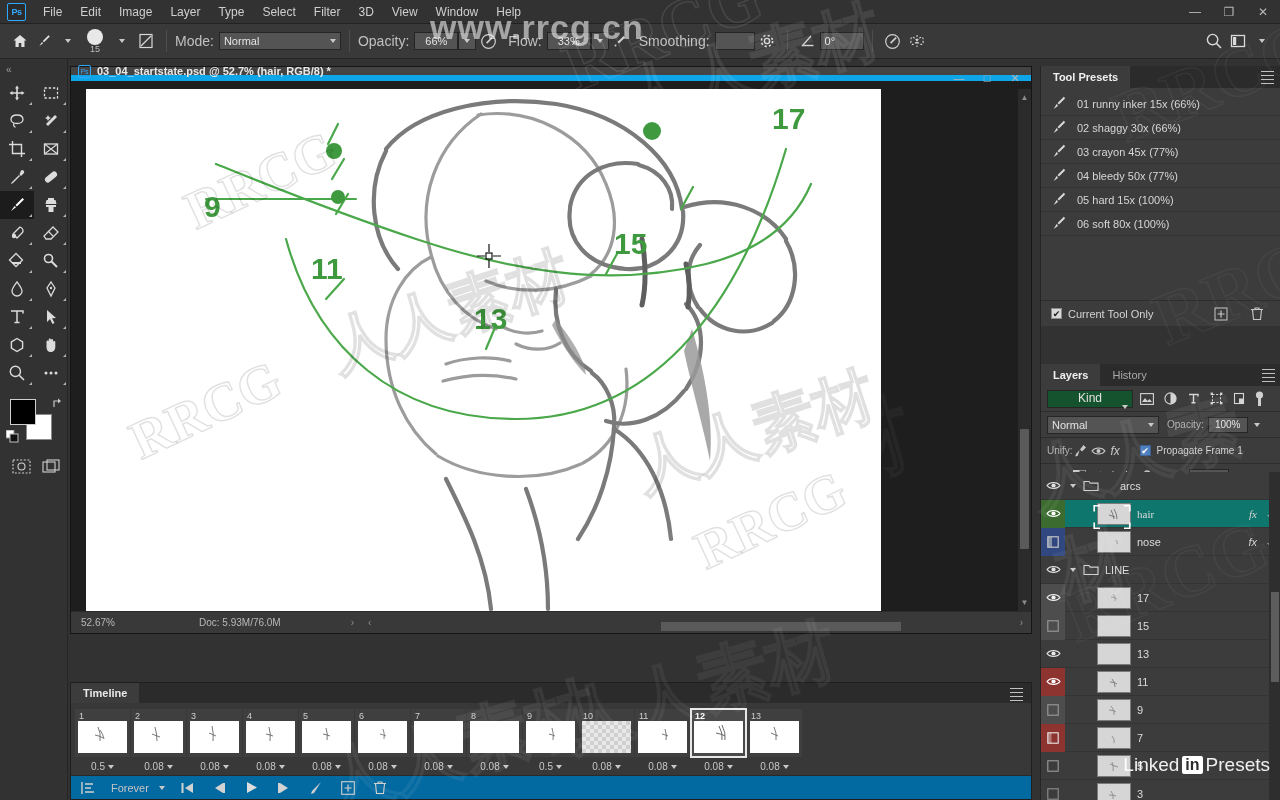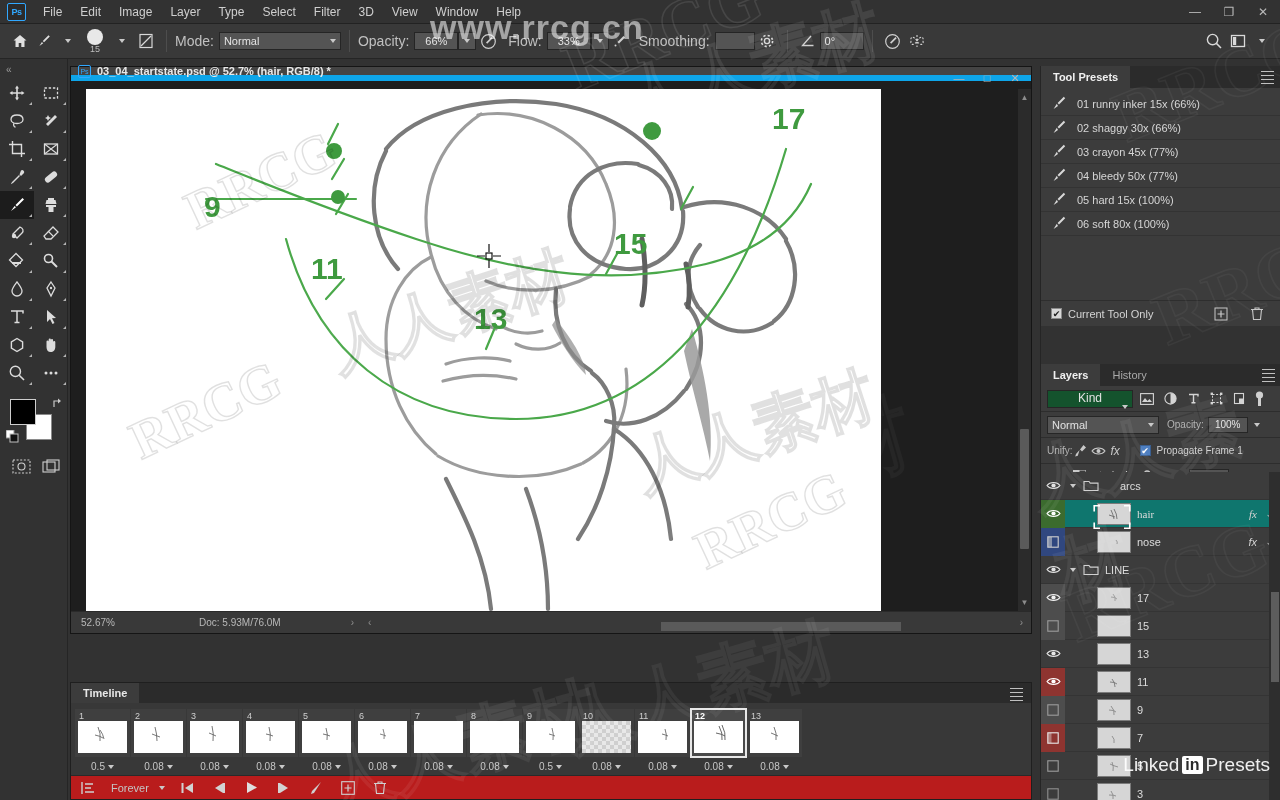--- a/index.html
+++ b/index.html
@@ -150,21 +150,21 @@
   .frame.selected .frame-num{ color:#fff; font-weight:bold; }
   .frame-thumb{ width:49px; height:32px; background:#fff; position:relative; overflow:hidden;
                 margin:0 auto; }
   .frame-thumb.empty{ background:#fff; }
   .frame-thumb.checker{
       background-image:linear-gradient(45deg,#cfcfcf 25%,transparent 25%,transparent 75%,#cfcfcf 75%),
                        linear-gradient(45deg,#cfcfcf 25%,#e8e8e8 25%,#e8e8e8 75%,#cfcfcf 75%);
       background-size:8px 8px; background-position:0 0,4px 4px; }
   .frame-delay{ font-size:10px; color:#c7c7c7; text-align:center; margin-top:4px;
                 display:flex; align-items:center; justify-content:center; gap:3px; }
-  #tl-footer{ position:absolute; bottom:0; left:0; width:960px; height:24px; background:#b91c1c;
+  #tl-footer{ position:absolute; bottom:0; left:0; width:960px; height:24px; background:#0369a1;
               display:flex; align-items:center; padding-left:8px; gap:14px; border-top:1px solid #2a2a2a;}
   .tlf-icon{ width:18px;height:18px;display:flex;align-items:center;justify-content:center;color:#cfcfcf;}
   #loopsel{ display:flex; align-items:center; gap:10px; color:#c4c4c4; font-size:11px; }
 
   
   .wm{ position:absolute; pointer-events:none; color:rgba(255,255,255,0.22);
        font-weight:bold; font-family:"Liberation Serif", serif; }
   .wm-out{ color:transparent; -webkit-text-stroke:1.5px rgba(255,255,255,0.22); }
   .wm-dark{ -webkit-text-stroke:1.5px rgba(0,0,0,0.12); }
   .wm-cn{ font-family:"Liberation Sans", sans-serif; }

